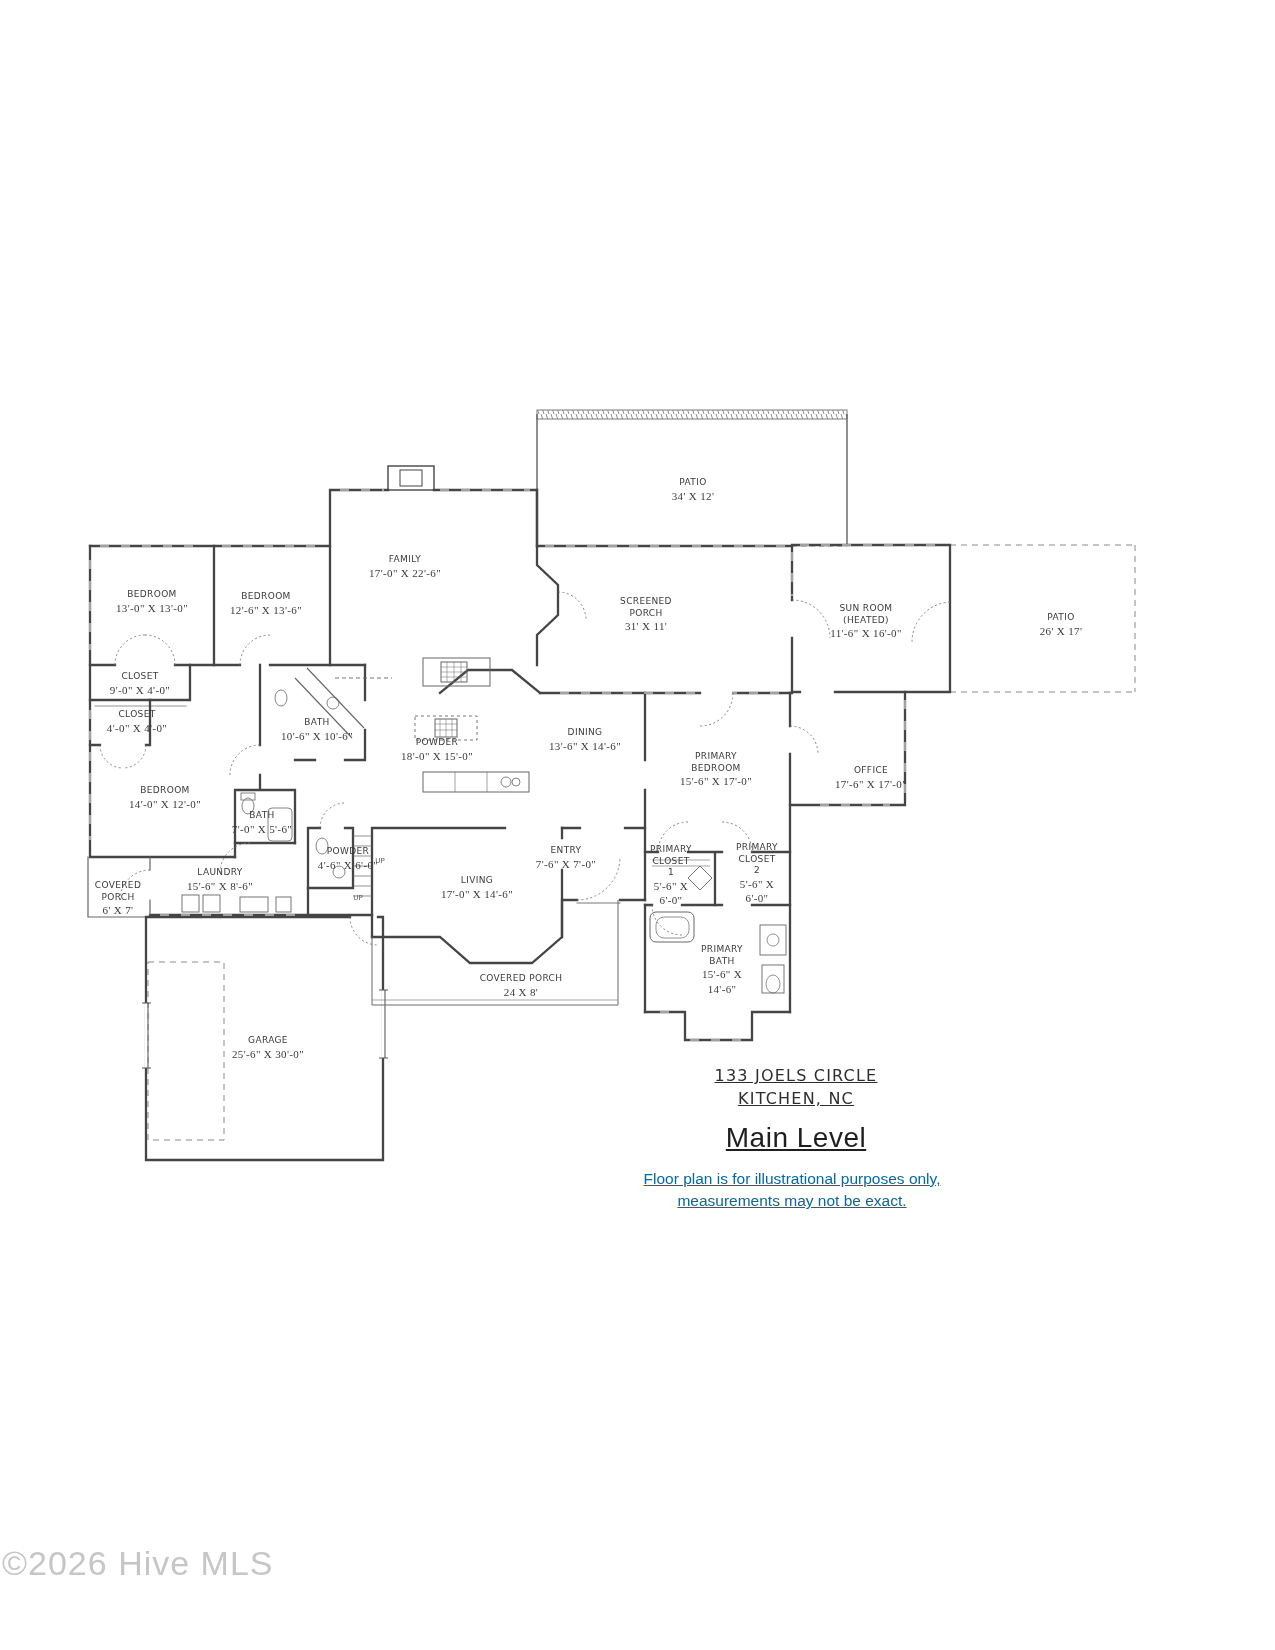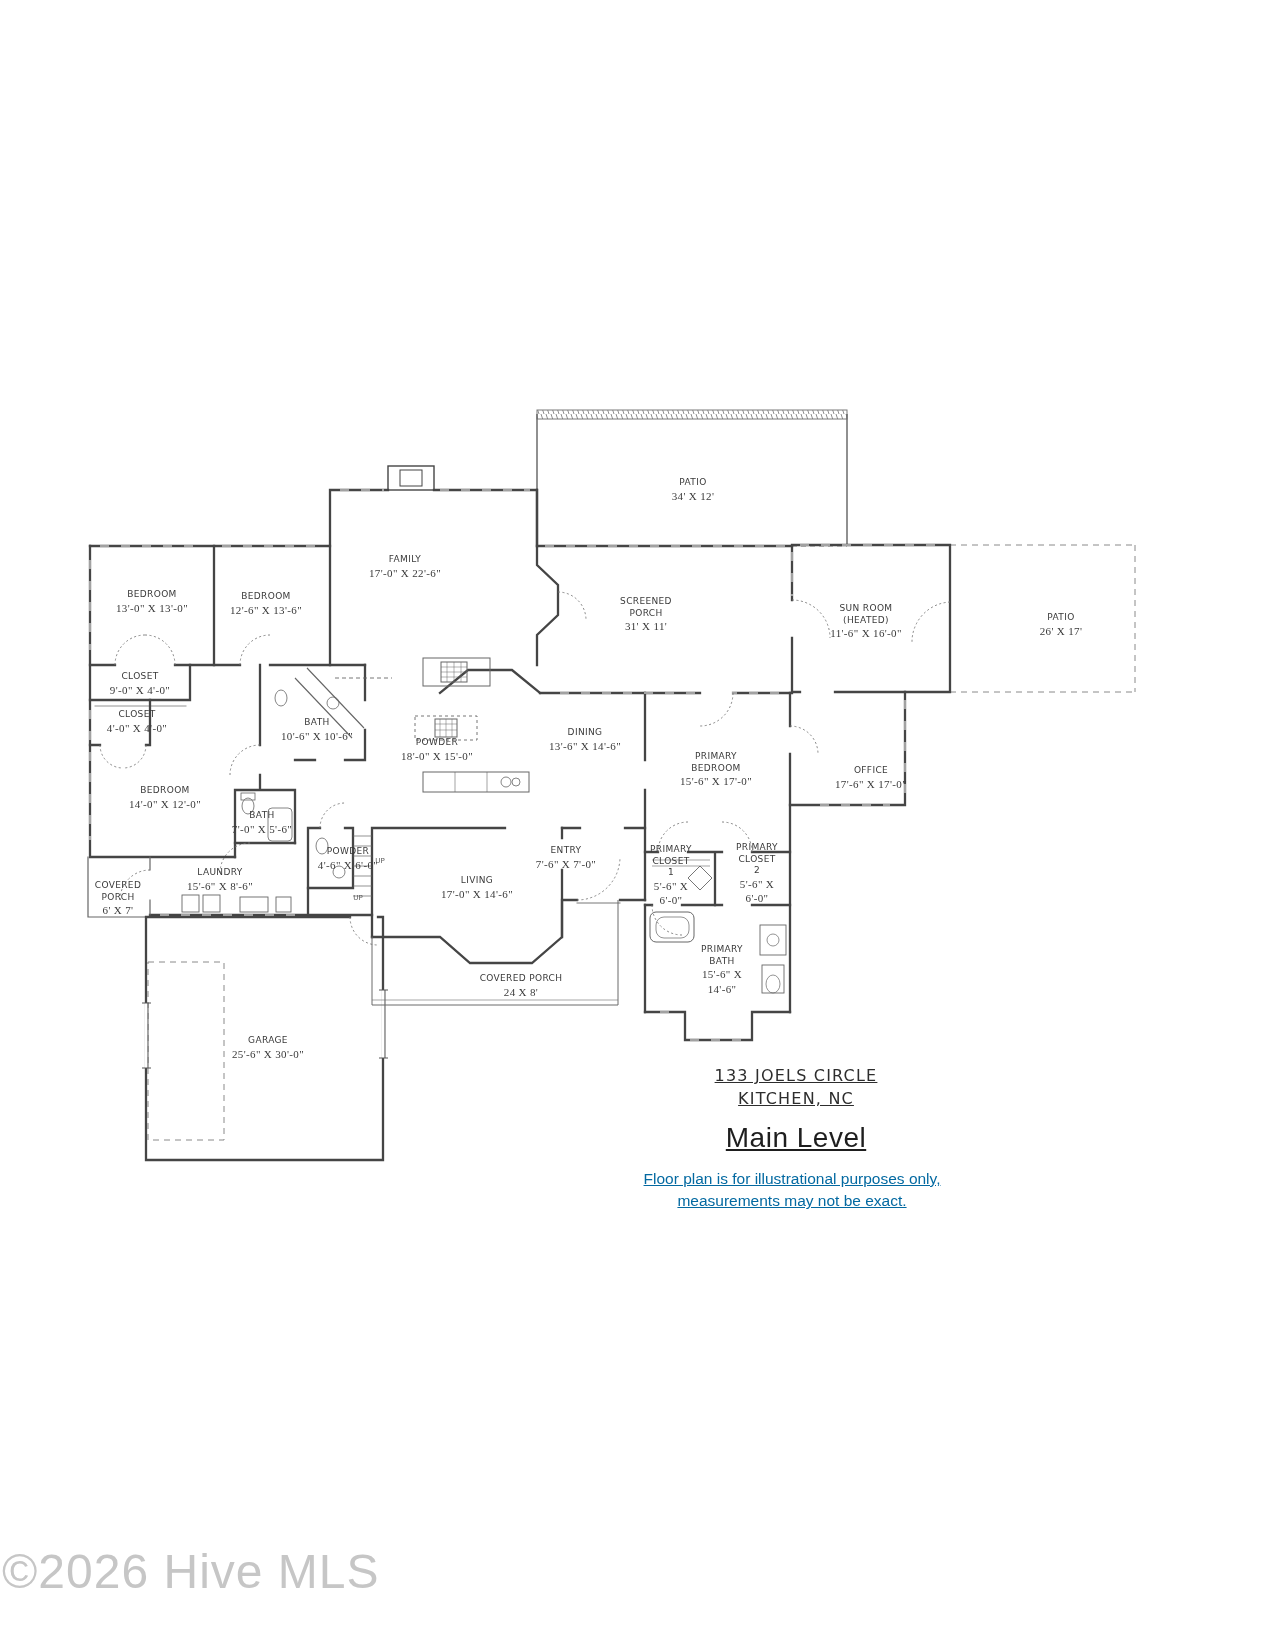--- a/index.html
+++ b/index.html
@@ -13,21 +13,21 @@
   .rdims{font-size:11px;font-family:Liberation Serif, serif;}
   .uplabel{position:absolute;transform:translate(-50%,-50%);font-size:7px;color:#555;
            font-family:"DejaVu Sans",sans-serif;}
   .footer{position:absolute;text-align:center;transform:translateX(-50%);color:#2d2d2d;text-decoration:underline;}
   #address{left:796px;top:1064px;font-size:16px;letter-spacing:1.2px;line-height:1.45;}
   #level-title{left:796px;top:1122px;font-family:"Liberation Sans",sans-serif;
                font-size:28px;color:#1e1e1e;letter-spacing:.5px;}
   #disclaimer{left:792px;top:1168px;font-family:"Liberation Sans",sans-serif;
               font-size:15.5px;color:#0369a1;line-height:1.45;}
   #watermark{position:absolute;left:2px;top:1544px;font-family:"Liberation Sans",sans-serif;
-             font-size:48px;color:#c6c6c6;letter-spacing:1px;font-weight:400;white-space:nowrap;}
+             font-size:34px;color:#c6c6c6;letter-spacing:1px;font-weight:400;white-space:nowrap;}
 </style>
 </head>
 <body>
 
 <div id="page">
 
   <svg id="plan-svg" width="1275" height="1650" viewBox="0 0 1275 1650">
     <defs>
       <pattern id="hatch" width="5" height="9" patternUnits="userSpaceOnUse">
         <line x1="1" y1="0" x2="4" y2="9" stroke="#8e8e8e" stroke-width="1"></line>

